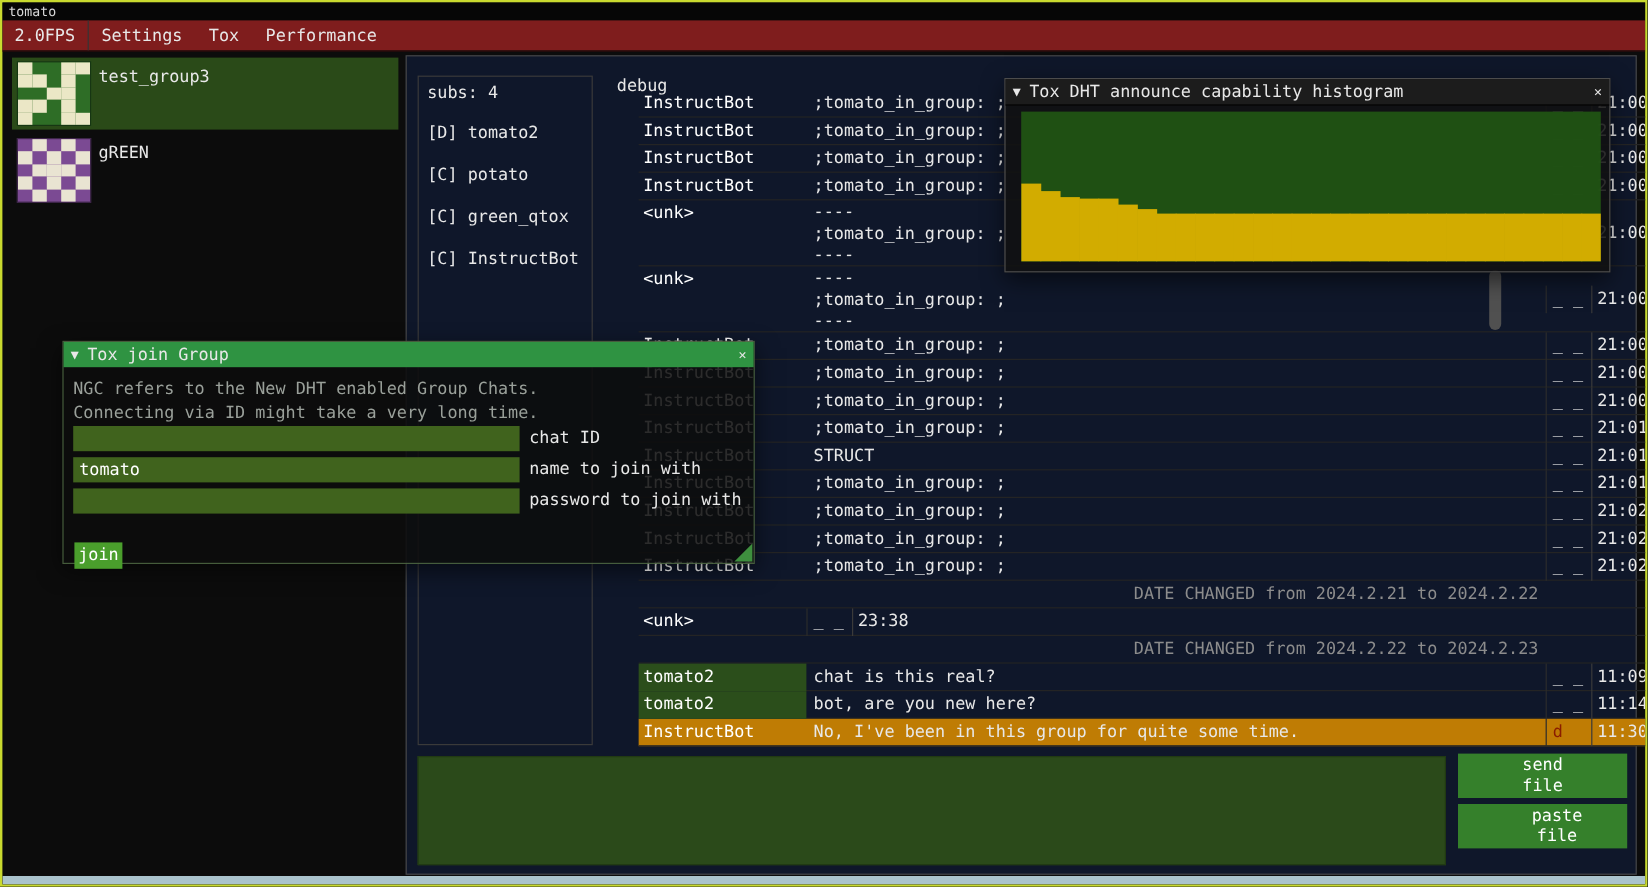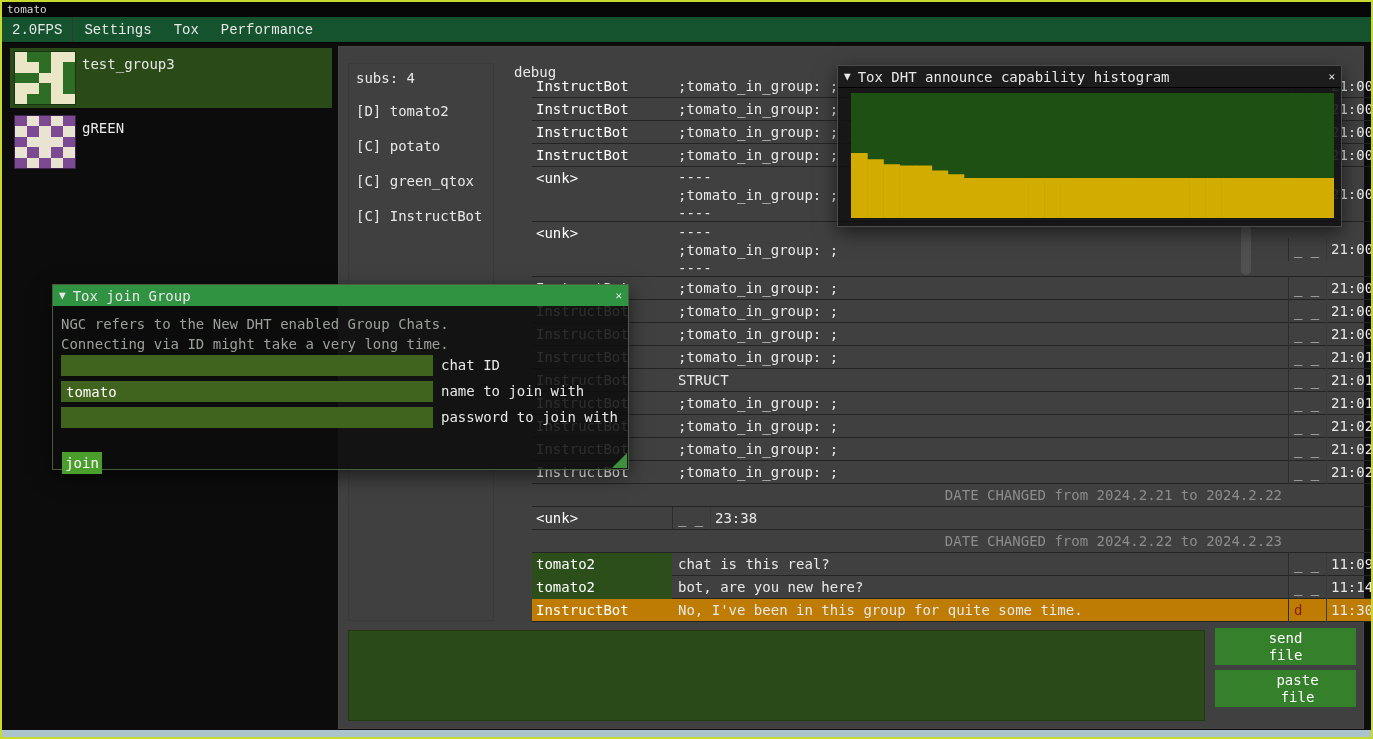--- a/index.html
+++ b/index.html
@@ -5,33 +5,33 @@
   * { margin:0; padding:0; box-sizing:border-box; }
   body { background:#222; }
   .app {
     position:relative; width:1373px; height:739px; overflow:hidden;
     background:#0c0c0c; border:2px solid #c9da2f;
     font-family:"DejaVu Sans Mono", monospace; font-size:14px; color:#e8e8e8;
   }
   .titlebar { position:absolute; left:0; top:0; width:100%; height:15px;
     background:#060606; font-size:11px; line-height:15px; padding:0 5px; color:#d8d8d8; }
   .menubar { position:absolute; left:0; top:15px; width:100%; height:26px;
-    background:#14532d; display:flex; border-bottom:1px solid #060606;font-family:Liberation Mono, monospace; }
+    background:#7f1d1d; display:flex; border-bottom:1px solid #060606; }
   .fps { padding:0 10px; line-height:26px; border-right:1px solid #353535; }
   .menu-item { padding:0 11px; line-height:26px; cursor:pointer; }
 
   .group-item { position:absolute; left:8px; width:322px; height:60px; cursor:pointer; }
   .group-item.selected { background:#2a4a18; }
   .avatar { position:absolute; left:4px; top:3px; width:62px; height:54px;
     display:grid; grid-template-columns:repeat(5,1fr); grid-template-rows:repeat(5,1fr);
     border:1px solid rgba(0,0,0,.5); }
   .group-name { position:absolute; left:72px; top:8px; }
 
   .main { position:absolute; left:336px; top:44px; width:1026px; height:683px;
-    border:1px solid #464646; background:#404040; }
+    border:1px solid #464646; background:#0f172a; }
   .subs { position:absolute; left:9px; top:16px; width:146px; height:558px;
     border:1px solid #3a3a3a; padding:6px 7px; }
   .subs-title { margin-bottom:9px; }
   .subs-item { line-height:20px; cursor:pointer;margin-top:15px; }
   .chat-header { position:absolute; left:175px; top:17px; cursor:pointer; }
 
   .chat-rows { position:absolute; left:161px; top:28px; width:843px; height:547px; overflow:hidden;margin-left:32px; }
   .crow { display:flex; align-items:flex-start; border-bottom:1px solid #242424; height:23px; background:transparent; }
   .crow.multi { height:55px; }
   .cell-name { width:140px; flex:none; padding:0 4px; line-height:23px; white-space:nowrap; overflow:hidden; color:#ffffff; }

